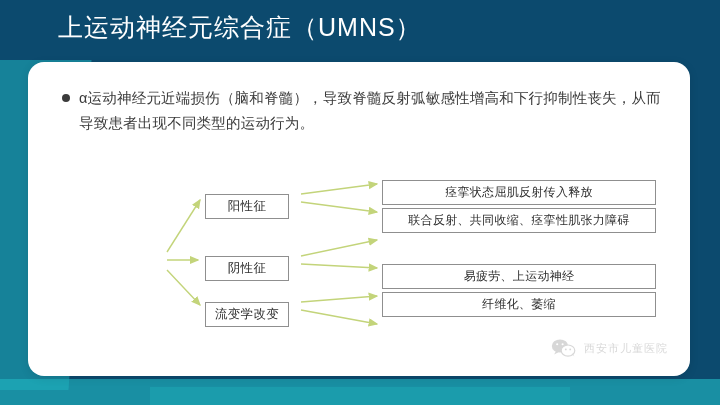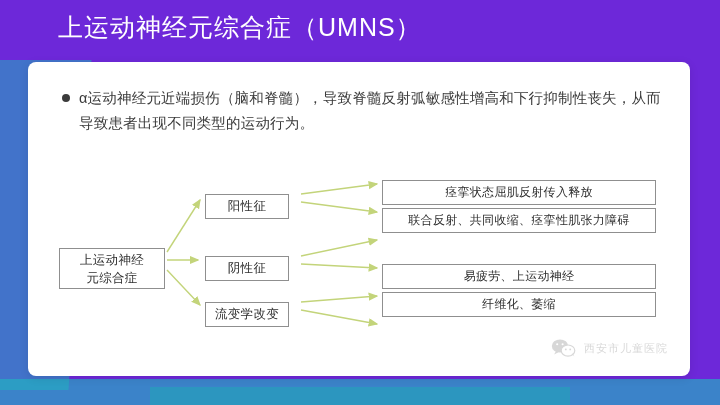--- a/index.html
+++ b/index.html
@@ -5,21 +5,21 @@
   html, body {
     margin: 0;
     padding: 0;
     background: #ffffff;
   }
   #slide {
     position: relative;
     width: 720px;
     height: 405px;
     overflow: hidden;
-    background: #6d28d9;
+    background: #0c4a6e;
     font-family: "Liberation Sans", "DejaVu Sans", sans-serif;
   }
   
   .bg-band-left {
     position: absolute;
     left: -40px;
     top: 60px;
     width: 120px;
     height: 330px;
     background: #1fb0bd;
@@ -59,21 +59,21 @@
     white-space: nowrap;
   }
 
   .card {
     position: absolute;
     left: 28px;
     top: 62px;
     width: 662px;
     height: 314px;
     background: #ffffff;
-    border-radius: 8px;
+    border-radius: 16px;
     box-shadow: 0 2px 10px rgba(0,0,0,.10);
     overflow: hidden;
   }
 
   .bullet-row {
     position: absolute;
     left: 34px;
     top: 24px;
     width: 600px;
     display: flex;
@@ -204,26 +204,20 @@
           <path d="M273,140 L349,150"></path>
 
           <path d="M273,194 L349,178"></path>
           <path d="M273,202 L349,206"></path>
 
           <path d="M273,240 L349,234"></path>
           <path d="M273,248 L349,262"></path>
         </g>
       </svg>
 
-      <div class="node root">
-        <div>
-          <div>上运动神经</div>
-          <div>元综合症</div>
-        </div>
-      </div>
 
       <div class="node mid m1">阳性征</div>
       <div class="node mid m2">阴性征</div>
       <div class="node mid m3">流变学改变</div>
 
       <div class="node leaf l1">痉挛状态屈肌反射传入释放</div>
       <div class="node leaf l2">联合反射、共同收缩、痉挛性肌张力障碍</div>
       <div class="node leaf l4">易疲劳、上运动神经</div>
       <div class="node leaf l5">纤维化、萎缩</div>
 

